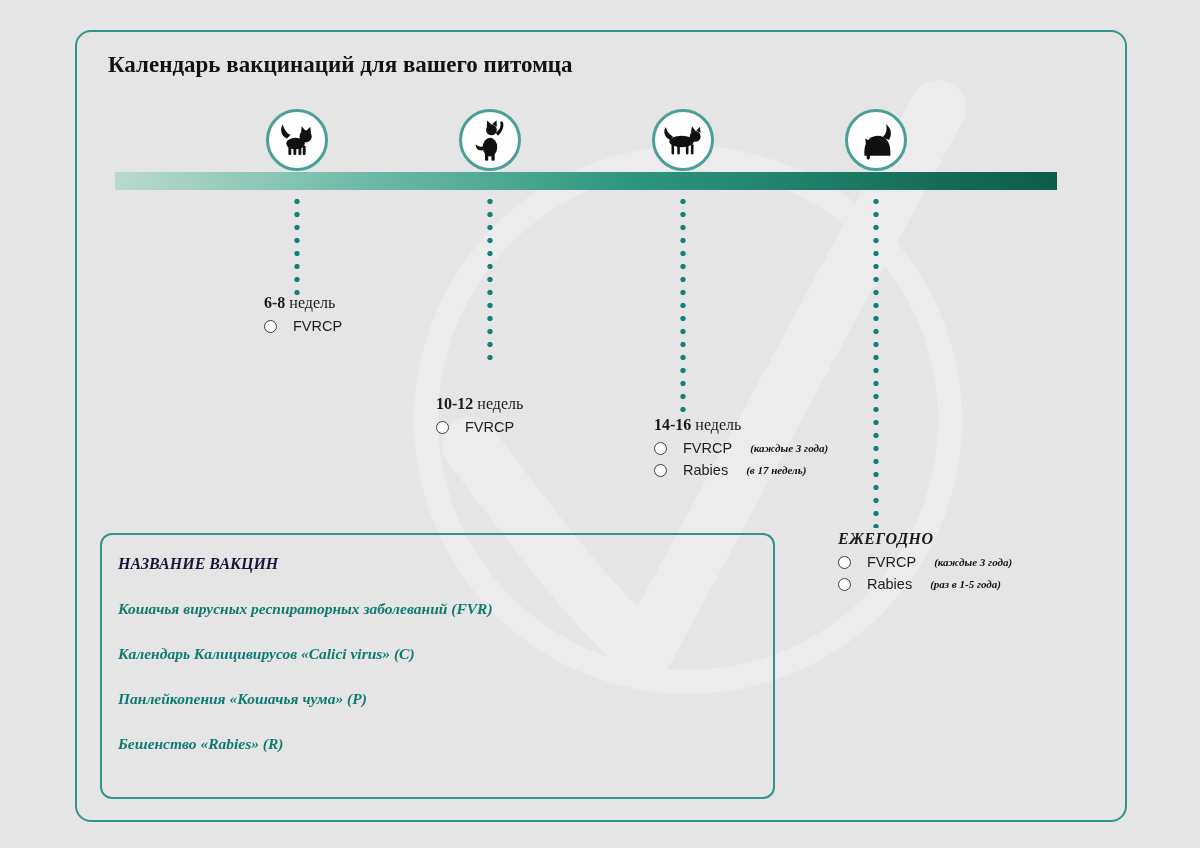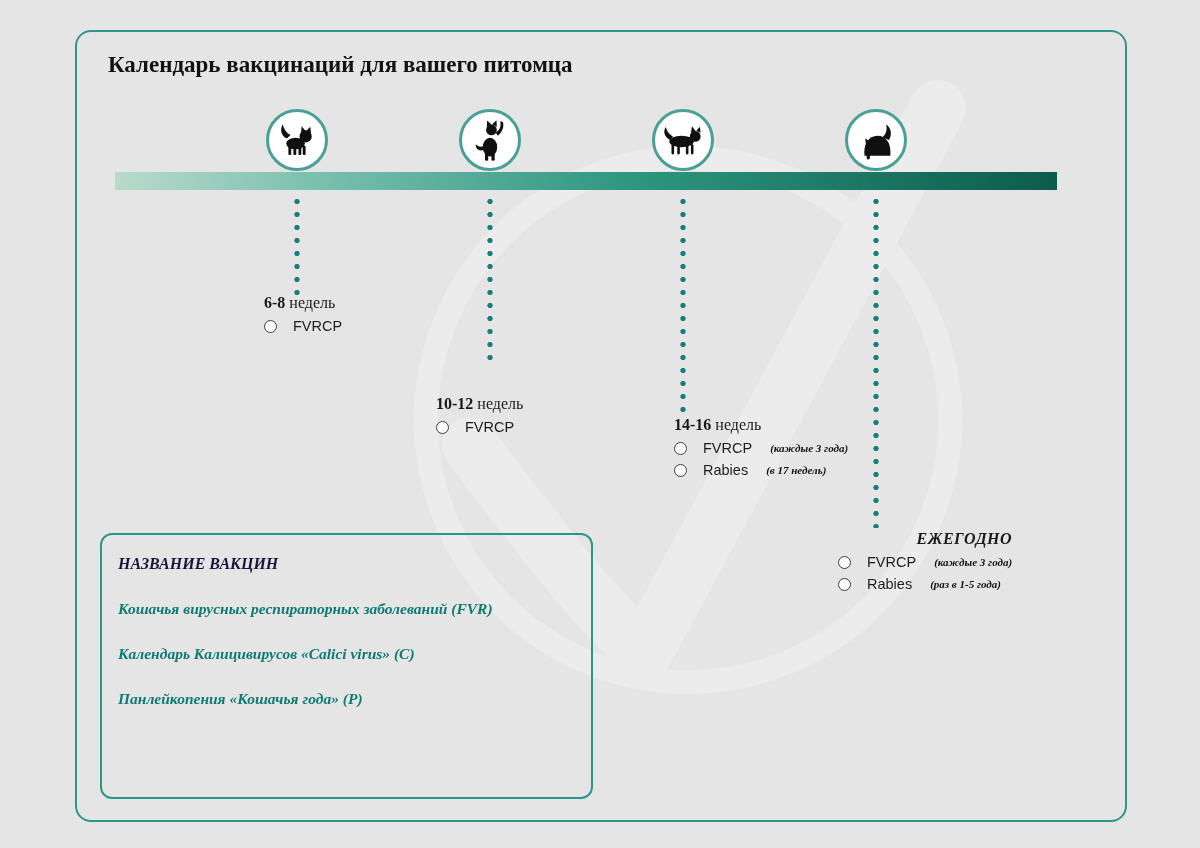--- a/index.html
+++ b/index.html
@@ -10,26 +10,26 @@
   .subtitle{position:absolute;left:655px;top:60px;font-family:"Liberation Sans",sans-serif;font-style:italic;font-weight:bold;font-size:16px;color:#0d8075;z-index:2;}
   .bar{position:absolute;left:115px;top:172px;width:942px;height:18px;z-index:1;
        background:linear-gradient(90deg,#b9dacc 0%,#79bfae 22%,#2e967f 55%,#0d5c4b 100%);}
   .cat-circle{position:absolute;top:109px;width:62px;height:62px;border:3px solid #4aa099;border-radius:50%;
        background:#fff;z-index:2;display:flex;align-items:center;justify-content:center;box-sizing:border-box;}
   .dots{position:absolute;width:6px;z-index:2;background-repeat:repeat-y;background-size:6px 13px;
        background-image:radial-gradient(circle at 3px 3.5px,#15807a 2.3px,rgba(0,0,0,0) 3px);}
   .m-label{position:absolute;z-index:2;}
   .age{font-size:16px;color:#1a1a1a;margin-bottom:4px;}
   .age .num{font-weight:bold;}
-  .age.annual{font-style:italic;font-weight:bold;letter-spacing:.5px;text-align:right;}
+  .age.annual{font-style:italic;font-weight:bold;letter-spacing:.5px;}
   .vax{display:flex;align-items:center;margin-top:6px;gap:8px;}
   .vax .bullet{width:13px;height:13px;border:1.6px solid #3c3c3c;border-radius:50%;margin-right:8px;flex:0 0 auto;box-sizing:border-box;background:#fff;}
   .vax .name{font-family:"Liberation Sans",sans-serif;font-size:14.5px;color:#1d1d1d;}
   .vax .note{font-family:"Liberation Serif",serif;font-style:italic;font-weight:bold;font-size:11px;color:#111;margin-left:10px;}
-  .legend{position:absolute;left:100px;top:533px;width:493px;height:266px;border:2px solid #2f958c;border-radius:12px;z-index:2;
+  .legend{position:absolute;left:100px;top:533px;width:675px;height:266px;border:2px solid #2f958c;border-radius:12px;z-index:2;
        padding:20px 0 0 16px;box-sizing:border-box;background:transparent;}
   .legend-title{font-family:"Liberation Serif",serif;font-style:italic;font-weight:bold;font-size:16px;color:#16163a;}
   .legend-item{font-family:"Liberation Serif",serif;font-style:italic;font-weight:bold;font-size:15.5px;color:#0e7b72;margin-top:27px;}
 </style>
 </head>
 <body>
 
 <div class="canvas">
 
   <svg class="watermark" width="1200" height="848" viewBox="0 0 1200 848">
@@ -105,21 +105,21 @@
         <rect x="24" y="39" width="3.6" height="13" rx="1.5"></rect>
         <rect x="36" y="39" width="3.6" height="13" rx="1.5"></rect>
         <rect x="43" y="38" width="3.6" height="14" rx="1.5"></rect>
         <circle cx="49" cy="27" r="7.5"></circle>
         <polygon points="43,22 44.5,13 49.5,19.5"></polygon>
         <polygon points="50.5,19 55.5,13.5 56.5,22"></polygon>
       </g>
     </svg>
   </div>
   <div class="dots" style="left:680px;top:198px;height:216px;"></div>
-  <div class="m-label" style="left:674px;top:416px;">
+  <div class="m-label" style="left:654px;top:416px;">
     <div class="age">
       <span class="num">14-16</span>
       <span class="unit">недель</span>
     </div>
     <div class="vax">
       <span class="bullet"></span>
       <span class="name">FVRCP</span>
       <span class="note">(каждые 3 года)</span>
     </div>
     <div class="vax">
@@ -155,16 +155,17 @@
       <span class="bullet"></span>
       <span class="name">Rabies</span>
       <span class="note">(раз в 1-5 года)</span>
     </div>
   </div>
 
   <div class="legend">
     <div class="legend-title">НАЗВАНИЕ ВАКЦИН</div>
     <div class="legend-item">Кошачья вирусных респираторных заболеваний (FVR)</div>
     <div class="legend-item">Календарь Калицивирусов «Calici virus» (C)</div>
-    <div class="legend-item">Панлейкопения «Кошачья года» (P)</div>
+    <div class="legend-item">Панлейкопения «Кошачья чума» (P)</div>
+    <div class="legend-item">Бешенство «Rabies» (R)</div>
   </div>
 
 </div>
 
 </body></html>

